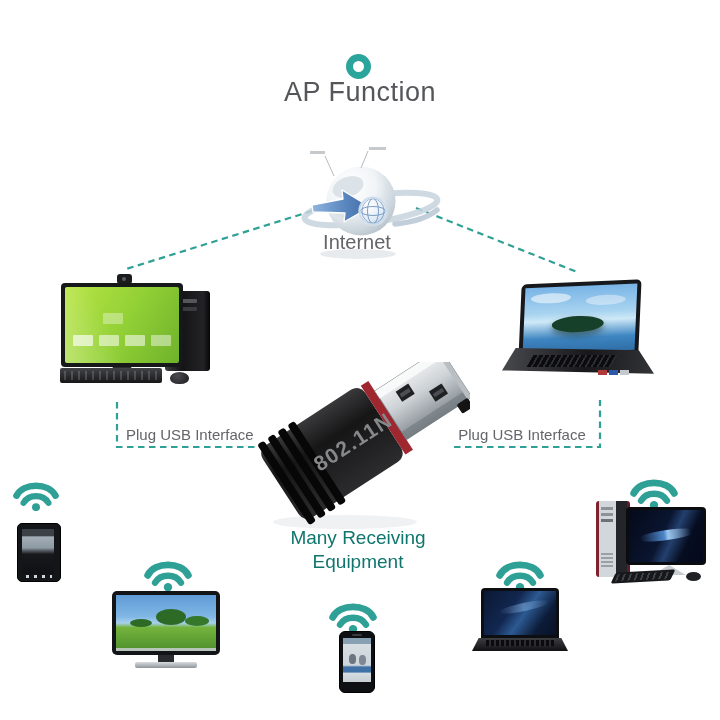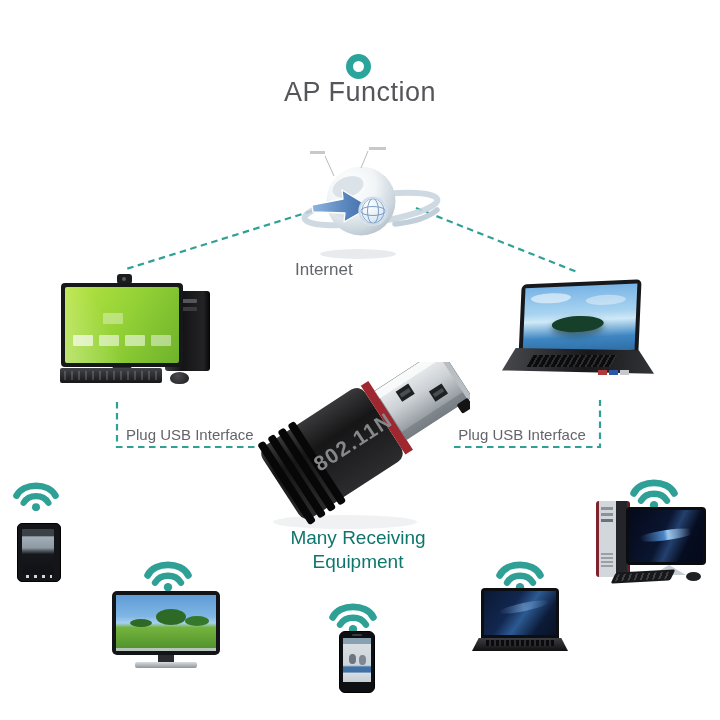--- a/index.html
+++ b/index.html
@@ -8,22 +8,22 @@
   .abs{position:absolute;}
 
   
   .brand-ring{position:absolute;left:346px;top:34px;width:11px;height:11px;
               border:7px solid #2ba59b;border-radius:50%;}
   .page-title{position:absolute;left:0;top:57px;width:720px;text-align:center;
               font-size:27px;color:#55565a;letter-spacing:.5px;}
 
   
   .small-label{position:absolute;font-size:15px;color:#64656a;}
-  .internet-label{position:absolute;left:295px;top:240px;width:124px;
-                  font-size:17px;color:#64656a;}
+  .internet-label{position:absolute;left:295px;top:211px;width:124px;text-align:center;
+                  font-size:20px;color:#64656a;}
   .caption{position:absolute;left:273px;top:506px;width:170px;text-align:center;
            font-size:19px;line-height:1.25;color:#0f766e;}
 
   
   .pc{position:absolute;left:55px;top:253px;width:180px;height:132px;}
   .pc-tower{position:absolute;left:110px;top:18px;width:45px;height:80px;border-radius:3px;
             background:linear-gradient(90deg,#3c3d40 0%,#141416 38%,#232326 85%,#060607 100%);}
   .pc-tower::before{content:"";position:absolute;left:6px;top:8px;width:26px;height:4px;
             background:#55565a;border-radius:1px;box-shadow:0 8px 0 #3a3b3e;}
   .pc-tower::after{content:"";position:absolute;left:8px;bottom:10px;width:5px;height:5px;

